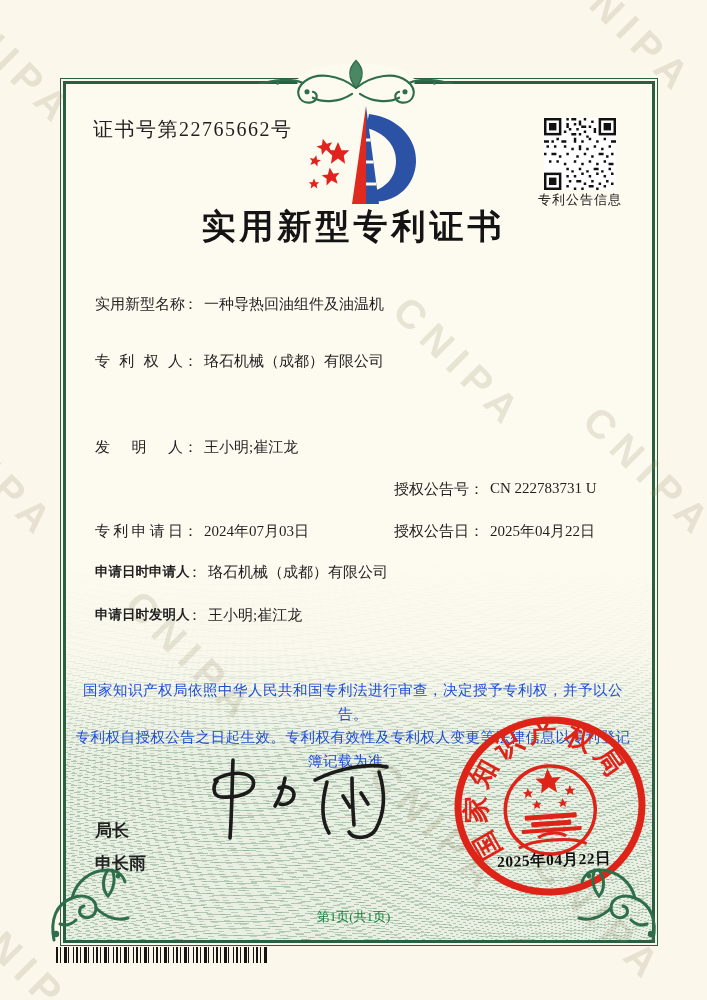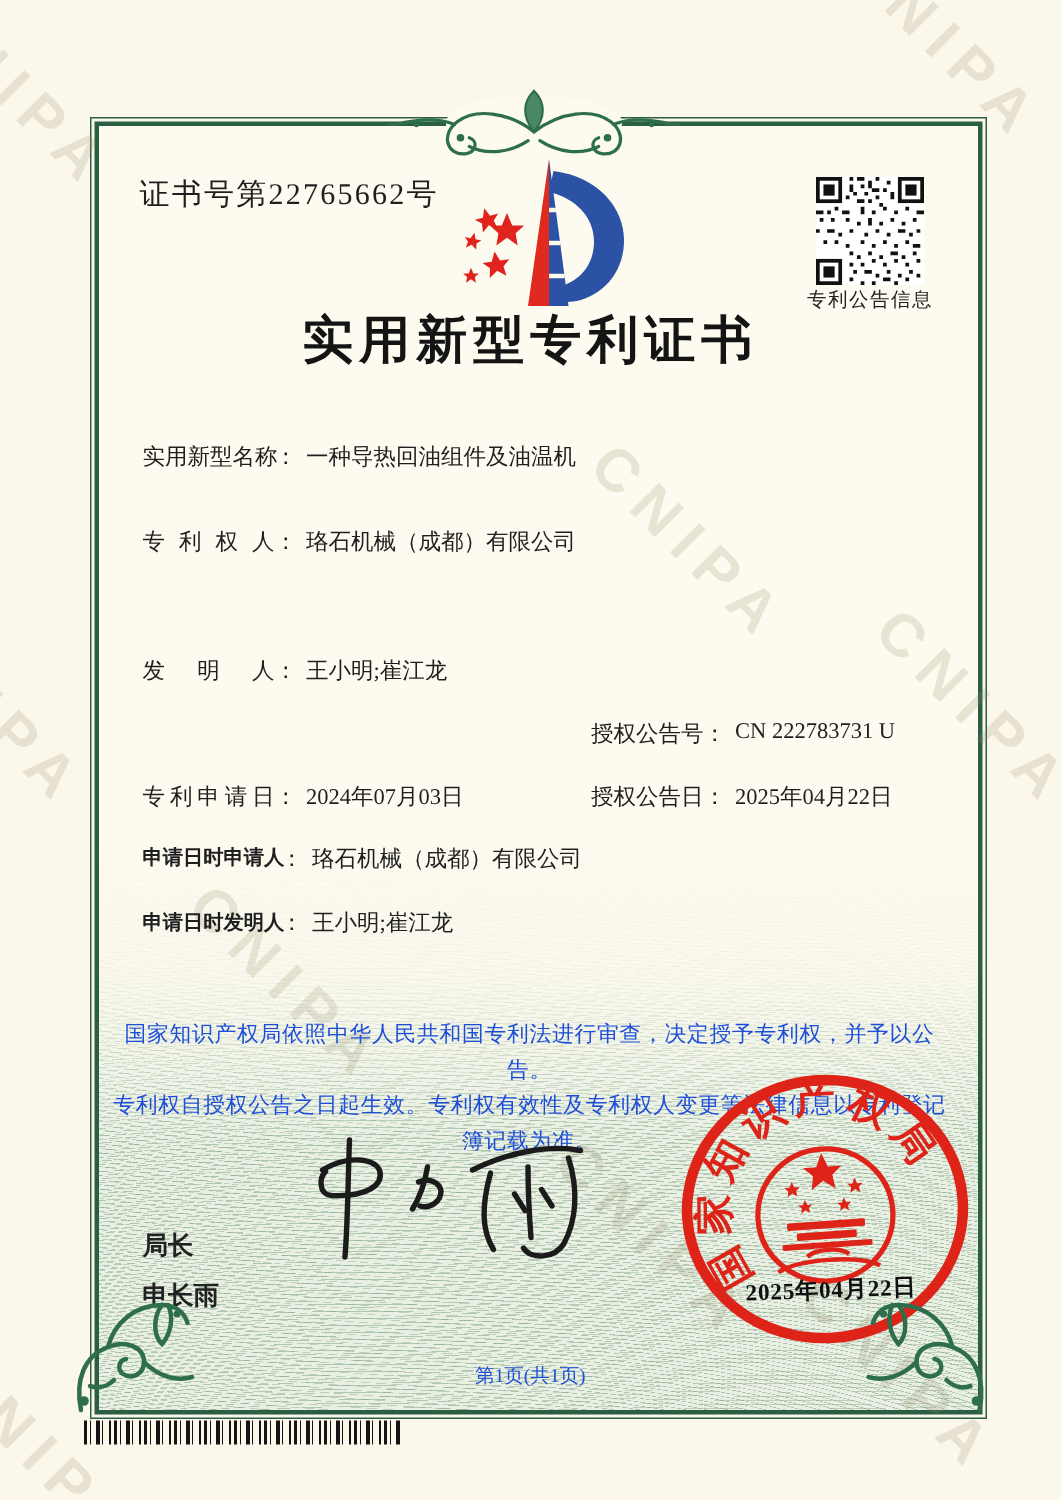--- a/index.html
+++ b/index.html
@@ -58,21 +58,21 @@
              line-height:23.5px;color:#1d4ed8;letter-spacing:0.5px;}
 
   .sig-block{left:95px;top:786px;font-family:Liberation Sans, sans-serif;
              font-size:17px;font-weight:600;line-height:33px;color:#222;margin-top:28px;}
   .sig-svg{left:203px;top:750px;width:192px;height:96px;}
 
   .seal{left:452px;top:713px;width:196px;height:186px;z-index:2;transform:rotate(-4deg);}
   .seal-date{left:474px;top:850px;width:160px;text-align:center;z-index:3;font-size:15.5px;
              font-weight:700;color:#101010;letter-spacing:0.5px;transform:rotate(-2deg);}
 
-  .page-info{left:0;right:0;top:908px;text-align:center;font-size:13px;color:#1d4ed8;}
+  .page-info{left:0;right:0;top:908px;text-align:center;font-size:13px;color:#15803d;}
 
   .barcode{left:56px;top:947px;width:212px;height:16px;background:
      repeating-linear-gradient(90deg,#141414 0 2px,rgba(0,0,0,0) 2px 4px,#141414 4px 5px,
        rgba(0,0,0,0) 5px 8px,#141414 8px 11px,rgba(0,0,0,0) 11px 12px,#141414 12px 13px,
        rgba(0,0,0,0) 13px 17px,#141414 17px 18px,rgba(0,0,0,0) 18px 20px);}
 </style>
 </head>
 <body>
 
 <div class="page">

